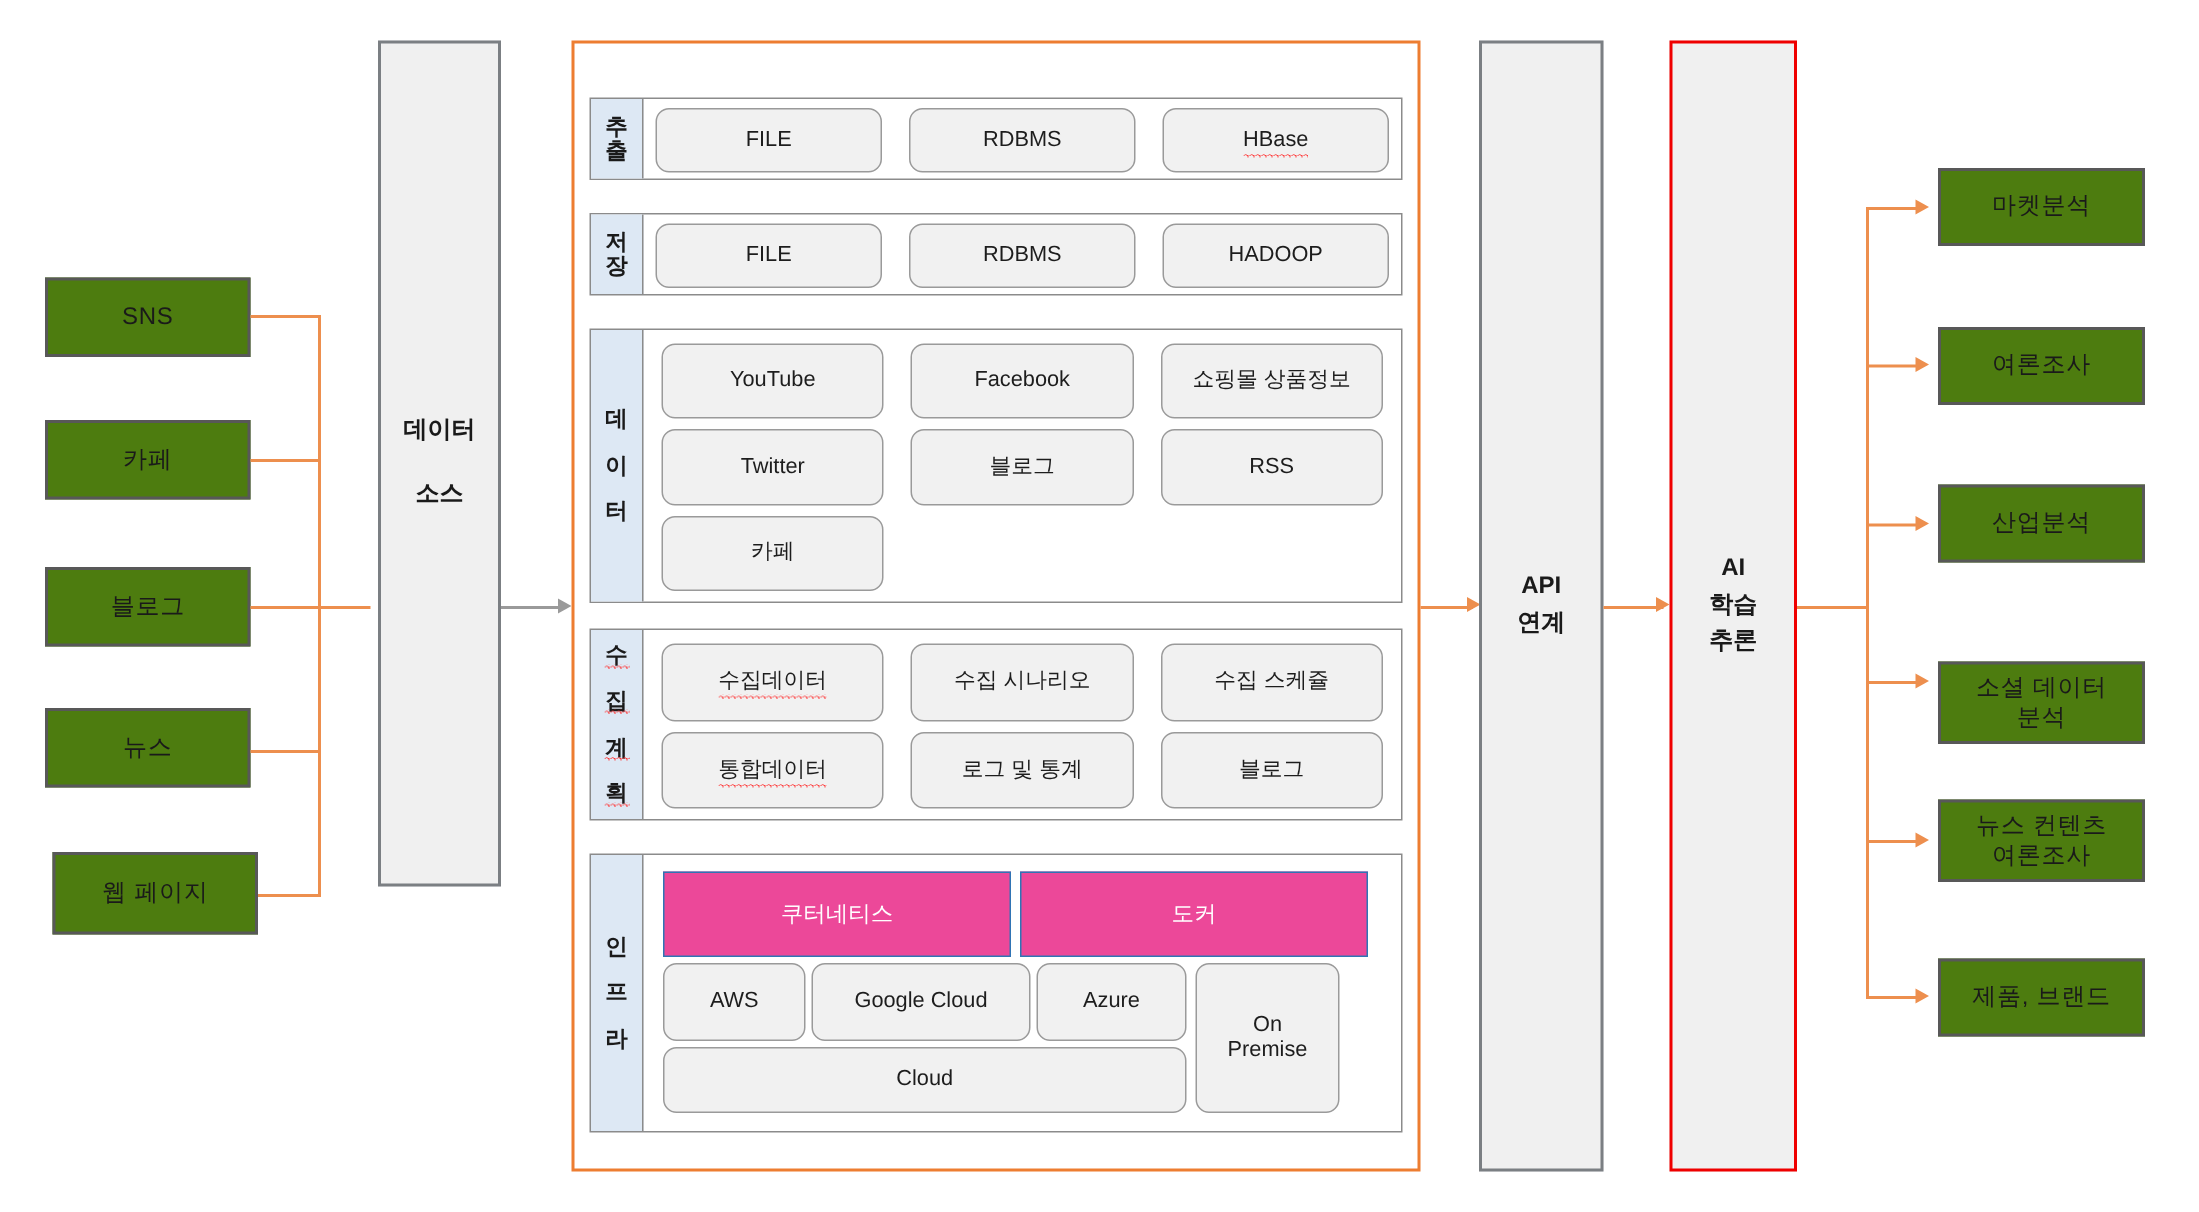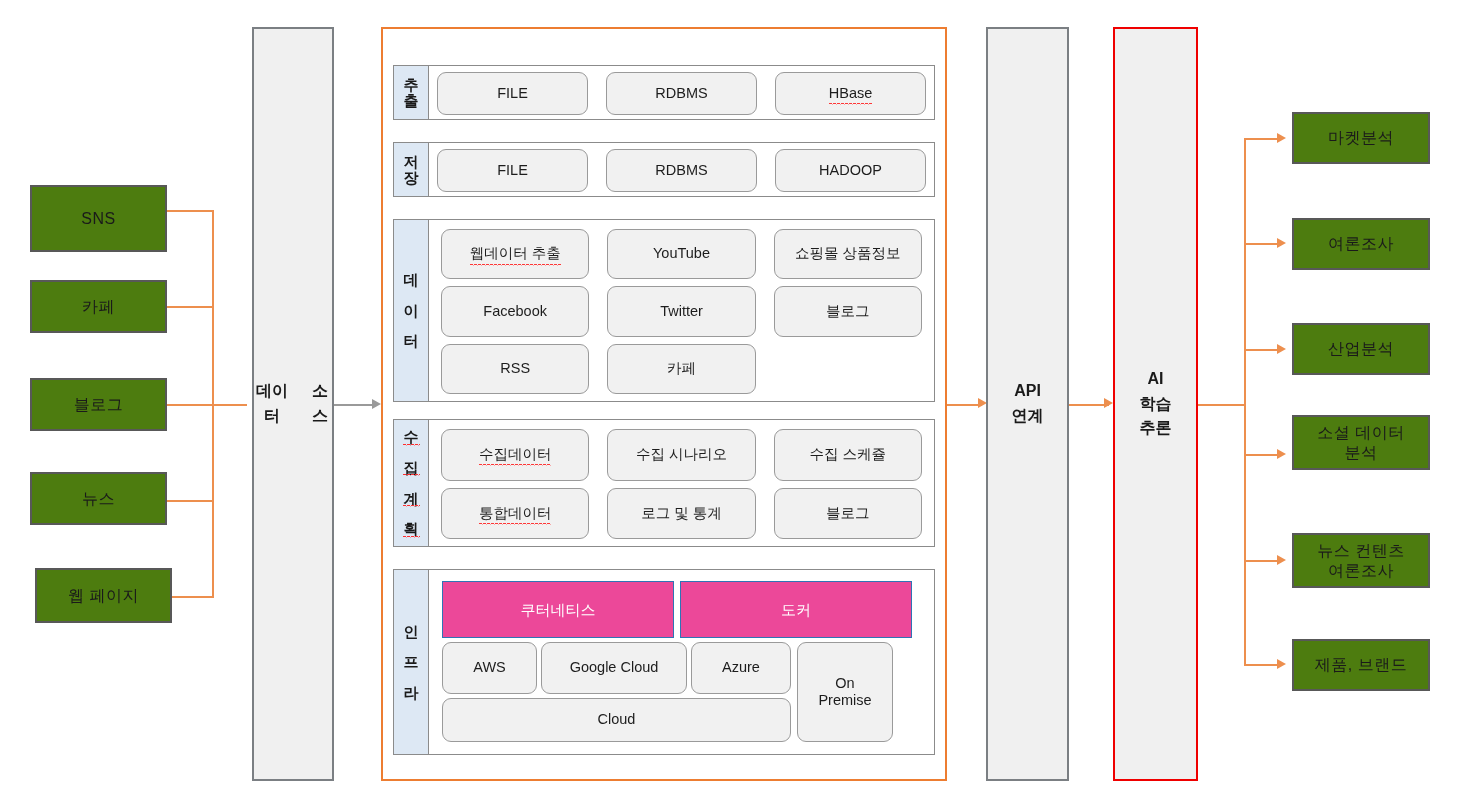--- a/index.html
+++ b/index.html
@@ -81,21 +81,21 @@
   }
   .arrow-r-g{
     position:absolute;width:0;height:0;
     border-top:5.5px solid transparent;border-bottom:5.5px solid transparent;
     border-left:9px solid #9a9a9a;
   }
 </style>
 </head>
 <body>
 
-<div class="abs src-box" style="left:30px;top:185px;width:137px;height:67px;">
+<div class="abs src-box" style="left:30px;top:185px;width:137px;height:53px;">
   <span>SNS</span>
 </div>
 <div class="abs src-box" style="left:30px;top:280px;width:137px;height:53px;">
   <span>카페</span>
 </div>
 <div class="abs src-box" style="left:30px;top:378px;width:137px;height:53px;">
   <span>블로그</span>
 </div>
 <div class="abs src-box" style="left:30px;top:472px;width:137px;height:53px;">
   <span>뉴스</span>
@@ -107,21 +107,21 @@
 <div class="abs ln" style="left:167px;top:210px;width:47px;height:2px;"></div>
 <div class="abs ln" style="left:167px;top:306px;width:47px;height:2px;"></div>
 <div class="abs ln" style="left:167px;top:404px;width:80px;height:2px;"></div>
 <div class="abs ln" style="left:167px;top:500px;width:47px;height:2px;"></div>
 <div class="abs ln" style="left:172px;top:596px;width:42px;height:2px;"></div>
 <div class="abs ln" style="left:212px;top:210px;width:2px;height:388px;"></div>
 
 <div class="abs ln-g" style="left:334px;top:404px;width:40px;height:1.6px;"></div>
 <div class="abs arrow-r-g" style="left:372px;top:399px;"></div>
 
-<div class="abs col-box" style="left:252px;top:27px;width:82px;height:754px;flex-direction:row;gap:18px;">
+<div class="abs col-box" style="left:252px;top:27px;width:82px;height:564px;flex-direction:column;gap:18px;">
   <span>데이터</span>
   <span>소스</span>
 </div>
 
 <div class="abs orange-wrap" style="left:381px;top:27px;width:566px;height:754px;">
 
   <div class="abs sec" style="left:10px;top:36px;width:542px;height:55px;">
     <div class="sec-label">
       <div>
         <span>추</span>
@@ -169,30 +169,27 @@
     <div class="sec-label">
       <div>
         <span>데</span><br>
         <span>이</span><br>
         <span>터</span>
       </div>
     </div>
     <div class="sec-body" style="padding:9px 12px;">
       <div class="grid3">
         <div class="chip">
-            <span class="sq">웹데이터 추출</span>
-          </div>
-        <div class="chip">
             <span>YouTube</span>
           </div>
         <div class="chip">
+            <span>Facebook</span>
+          </div>
+        <div class="chip">
             <span>쇼핑몰 상품정보</span>
-          </div>
-        <div class="chip">
-            <span>Facebook</span>
           </div>
         <div class="chip">
             <span>Twitter</span>
           </div>
         <div class="chip">
             <span>블로그</span>
           </div>
         <div class="chip">
             <span>RSS</span>
           </div>
@@ -313,21 +310,21 @@
 
 <div class="abs src-box" style="left:1292px;top:112px;width:138px;height:52px;flex-direction:column;">
   <span>마켓분석</span>
 </div>
 <div class="abs src-box" style="left:1292px;top:218px;width:138px;height:52px;flex-direction:column;">
   <span>여론조사</span>
 </div>
 <div class="abs src-box" style="left:1292px;top:323px;width:138px;height:52px;flex-direction:column;">
   <span>산업분석</span>
 </div>
-<div class="abs src-box" style="left:1292px;top:415px;width:138px;height:55px;flex-direction:column;">
+<div class="abs src-box" style="left:1292px;top:441px;width:138px;height:55px;flex-direction:column;">
   <span>소셜 데이터</span>
   <span>분석</span>
 </div>
 <div class="abs src-box" style="left:1292px;top:533px;width:138px;height:55px;flex-direction:column;">
   <span>뉴스 컨텐츠</span>
   <span>여론조사</span>
 </div>
 <div class="abs src-box" style="left:1292px;top:639px;width:138px;height:52px;flex-direction:column;">
   <span>제품, 브랜드</span>
 </div>

